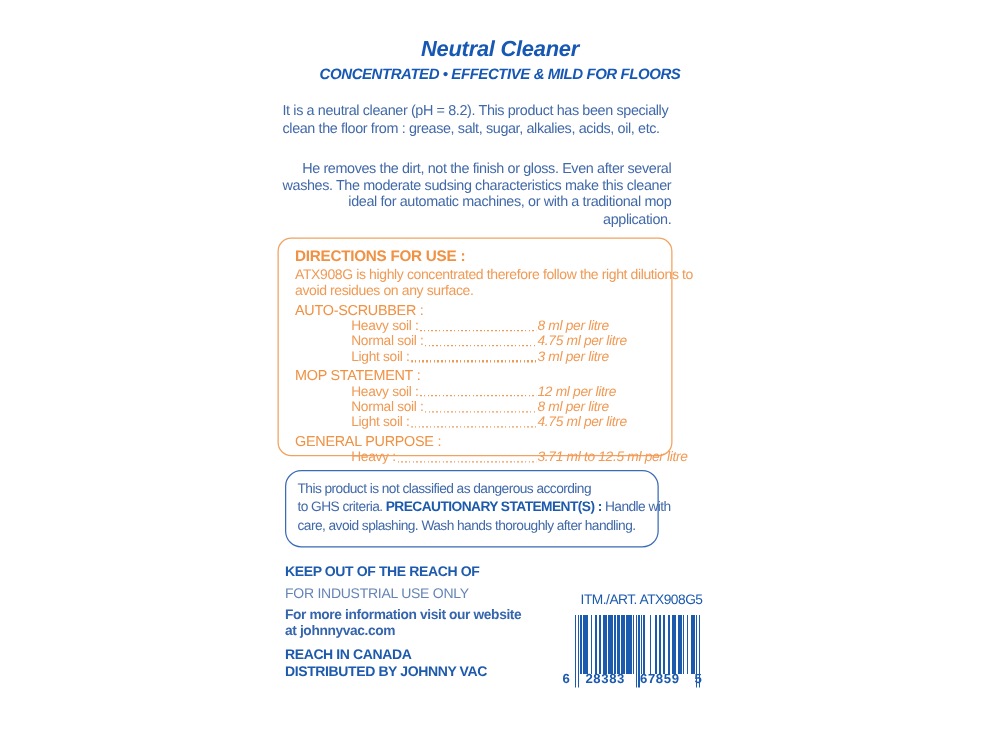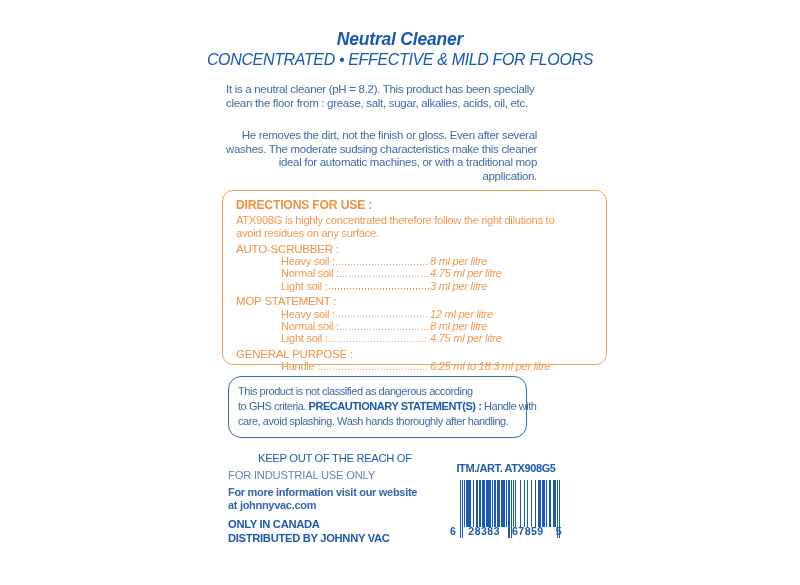--- a/index.html
+++ b/index.html
@@ -21,31 +21,31 @@
     font-family:"Liberation Sans","DejaVu Sans",sans-serif;
     overflow:hidden;
   }
   
   .header{position:absolute;top:29px;left:0;right:0;text-align:center;}
   .label-title{
     font-size:17.5px;font-weight:bold;font-style:italic;
     color:var(--title-blue);letter-spacing:-0.2px;line-height:20px;
   }
   .label-subtitle{
-    font-size:16px;font-weight:normal;font-style:italic;
+    font-size:12px;font-weight:bold;font-style:italic;
     color:var(--title-blue);letter-spacing:-0.35px;line-height:15px;margin-top:3px;
   }
   
   .desc{position:absolute;left:226px;color:var(--body-blue);font-size:11.5px;letter-spacing:-0.3px;line-height:13.5px;}
   .desc.p1{top:83px;}
   .desc.p2{top:129px;text-align:right;}
   .desc div{white-space:nowrap;}
   
   .dir-box{
-    position:absolute;left:222px;top:190px;width:385px;height:175px;
+    position:absolute;left:222px;top:190px;width:316px;height:175px;
     box-sizing:border-box;border:1.5px solid var(--orange-border);border-radius:11px;
     padding:8px 8px 0 13px;
   }
   .dfu-title{font-size:12.2px;font-weight:bold;color:var(--orange);letter-spacing:-0.2px;line-height:13px;}
   .dfu-intro{margin-top:2px;font-size:11.2px;color:var(--orange-light);letter-spacing:-0.3px;line-height:12.8px;}
   .dfu-intro div{white-space:nowrap;}
   .dl-heading{margin-top:3px;font-size:11.5px;color:var(--orange);letter-spacing:-0.2px;line-height:12.6px;}
   .dl-row{display:flex;margin-left:10px;font-size:11px;color:var(--orange-light);letter-spacing:-0.25px;line-height:12.3px;}
   .dl-lead{display:flex;width:184px;flex:0 0 184px;}
   .dl-label{white-space:nowrap;padding-left:35px;}
@@ -58,27 +58,27 @@
   .ghs-box{
     position:absolute;left:228px;top:376px;width:299px;height:62px;
     box-sizing:border-box;border:1.6px solid var(--blue-border);border-radius:13px;
     padding:7px 6px 0 9px;
     font-size:11px;color:var(--body-blue);letter-spacing:-0.45px;line-height:14.9px;
   }
   .ghs-box div{white-space:nowrap;}
   .ghs-bold{font-weight:bold;color:var(--strong-blue);}
   
   .footer-left{position:absolute;left:228px;top:451px;color:var(--strong-blue);}
-  .fw{font-size:11.2px;font-weight:normal;letter-spacing:-0.3px;line-height:14.6px;white-space:nowrap;margin-left:30px;}
+  .fw{font-size:11.2px;font-weight:bold;letter-spacing:-0.3px;line-height:14.6px;white-space:nowrap;}
   .industrial{margin-top:3px;font-size:11.2px;font-weight:normal;color:var(--muted-blue);letter-spacing:-0.2px;line-height:13px;white-space:nowrap;}
   .website{margin-top:4px;font-size:11px;font-weight:bold;letter-spacing:-0.3px;line-height:13.6px;color:#3565AC;white-space:nowrap;}
   .made{margin-top:4px;font-size:11.2px;font-weight:bold;letter-spacing:-0.3px;line-height:14.6px;white-space:nowrap;}
   
   .barcode-block{position:absolute;left:450px;top:461px;width:112px;}
-  .itm{font-size:11px;font-weight:bold;color:var(--barcode-blue);letter-spacing:-0.4px;text-align:center;line-height:14px;white-space:nowrap;}
+  .itm{font-size:11px;font-weight:normal;color:var(--barcode-blue);letter-spacing:-0.4px;text-align:right;line-height:14px;white-space:nowrap;margin-top:12px;}
   .bars-wrap{margin-top:5px;padding-left:10px;}
   .bars{display:block;width:100px;height:58px;}
   .bc-digits{
     display:flex;justify-content:space-between;margin-top:-13px;
     font-size:10.5px;font-weight:bold;color:var(--barcode-blue);letter-spacing:0.5px;
   }
   .bc-digits span{background:transparent;}
 </style>
 </head>
 <body>
@@ -151,39 +151,39 @@
       <span class="dl-lead">
           <span class="dl-label">Light soil :</span>
           <span class="leader"></span>
         </span>
       <span class="dl-value">4.75 ml per litre</span>
     </div>
 
     <div class="dl-heading">GENERAL PURPOSE :</div>
     <div class="dl-row">
       <span class="dl-lead">
-          <span class="dl-label">Handle :</span>
-          <span class="leader"></span>
-        </span>
-      <span class="dl-value">6.25 ml to 18.3 ml per litre</span>
+          <span class="dl-label">Heavy :</span>
+          <span class="leader"></span>
+        </span>
+      <span class="dl-value">3.71 ml to 12.5 ml per litre</span>
     </div>
   </div>
 
   <div class="ghs-box">
     <div>This product is not classified as dangerous according</div>
     <div><span>to GHS criteria. </span><span class="ghs-bold">PRECAUTIONARY STATEMENT(S) :</span><span> Handle with</span></div>
     <div>care, avoid splashing. Wash hands thoroughly after handling.</div>
   </div>
 
   <div class="footer-left">
     <div class="fw">KEEP OUT OF THE REACH OF</div>
     <div class="industrial">FOR INDUSTRIAL USE ONLY</div>
     <div class="website">For more information visit our website</div>
     <div class="website" style="margin-top:0;">at johnnyvac.com</div>
-    <div class="made">ONLY IN CANADA</div>
+    <div class="made">REACH IN CANADA</div>
     <div class="made" style="margin-top:0;">DISTRIBUTED BY JOHNNY VAC</div>
   </div>
 
   <div class="barcode-block">
     <div class="itm">ITM./ART. ATX908G5</div>
     <div class="bars-wrap">
       <svg class="bars" viewBox="0 0 95 58" preserveAspectRatio="none" shape-rendering="crispEdges" fill="#1C5AAE">
           <rect x="0" y="0" width="1.05" height="58"></rect>
           <rect x="2" y="0" width="1.05" height="58"></rect>
           <rect x="4" y="0" width="1.05" height="47"></rect>

